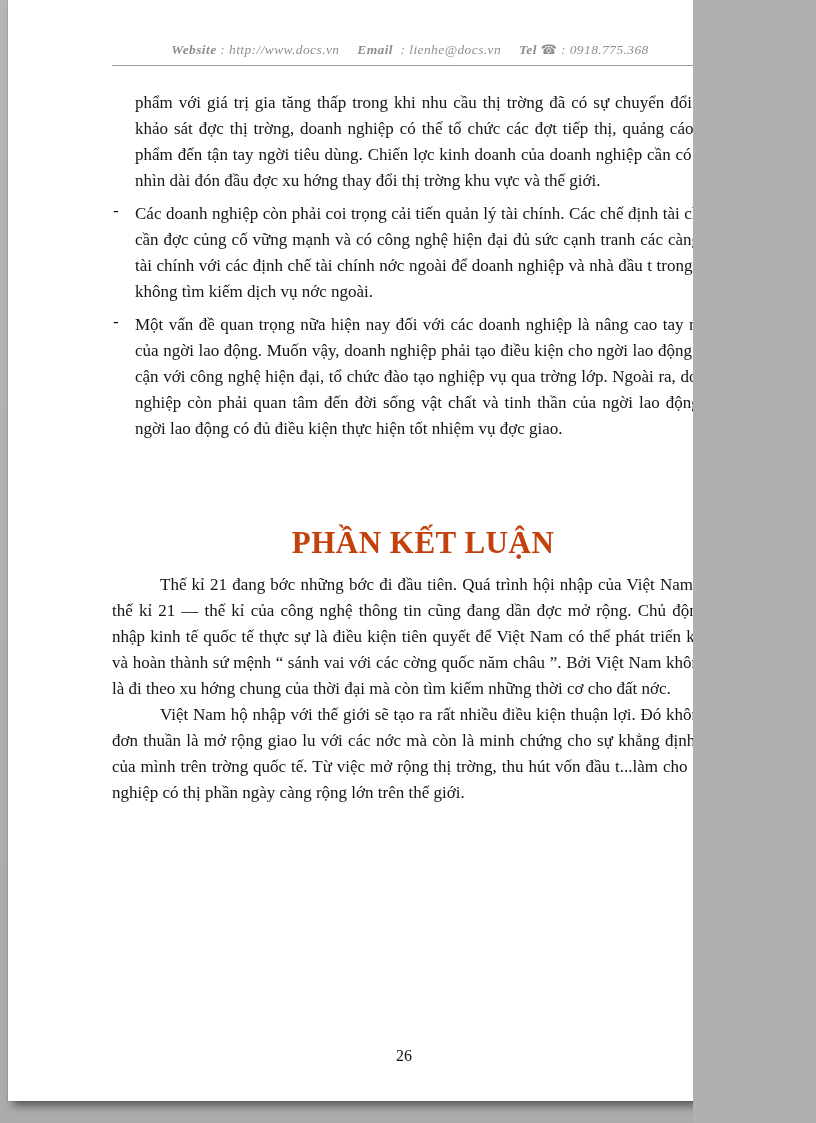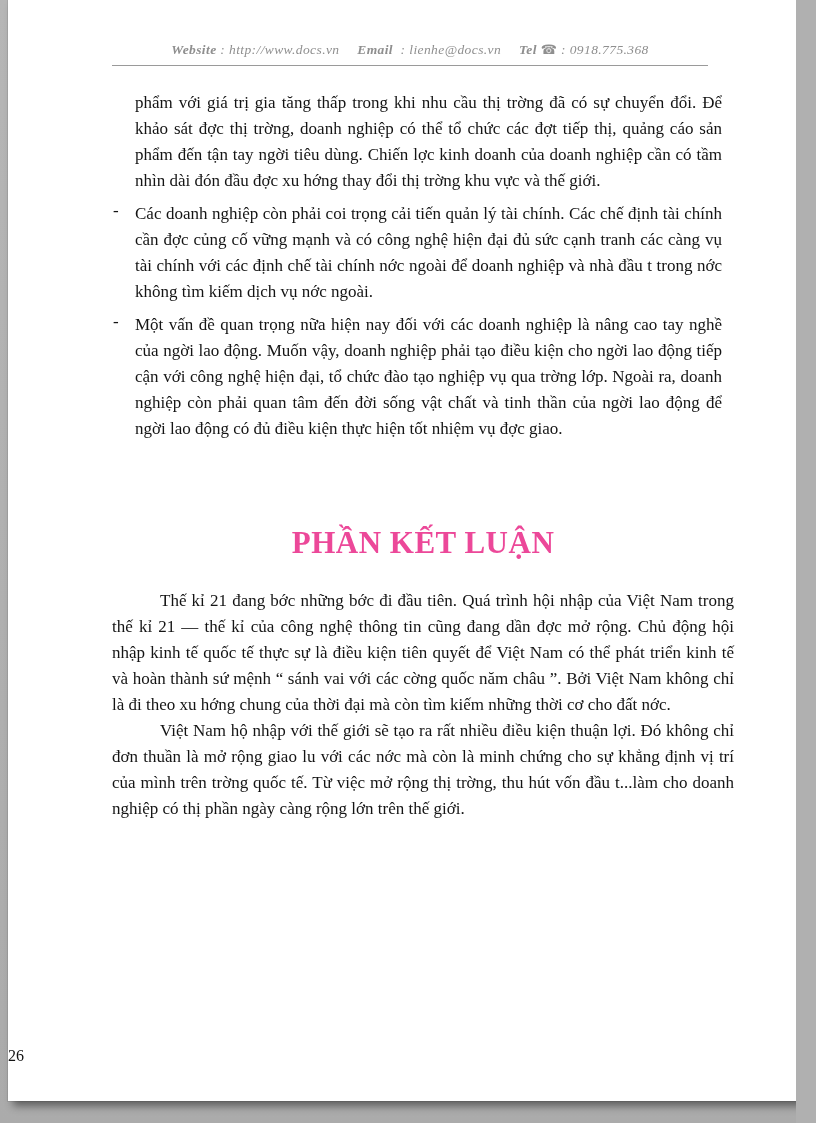--- a/index.html
+++ b/index.html
@@ -3,21 +3,21 @@
 <meta charset="utf-8">
 <style>
   html, body {
     margin: 0;
     padding: 0;
     background: #b0b0b0;
     font-family: "Liberation Serif", serif;
   }
   .viewport {
     position: relative;
-    width: 796px;
+    width: 693px;
     height: 1123px;
     background: linear-gradient(180deg, #b6b6b6 0%, #ababab 100%);
     overflow: hidden;
   }
   .page {
     position: absolute;
     left: 8px;
     top: 0;
     width: 792px;
     height: 1101px;
@@ -67,29 +67,30 @@
   }
   p.para {
     margin: 0;
     text-indent: 48px;
   }
   h1.section-title {
     text-align: center;
     font-size: 31px;
     font-weight: bold;
     letter-spacing: 0.5px;
-    margin: 88px 0 32px 0;
-    color: #ec4899;
+    margin: 88px 0 16px 0;
+    color: #c2410c;
     text-indent: 0;
   }
   .page-number {
     position: absolute;
     left: 0;
     top: 1047px;
     width: 100%;
+    text-align: center;
     font-size: 16px;
     color: #141414;
   }
 </style>
 </head>
 <body>
 
 <div class="viewport">
   <div class="page">
 

